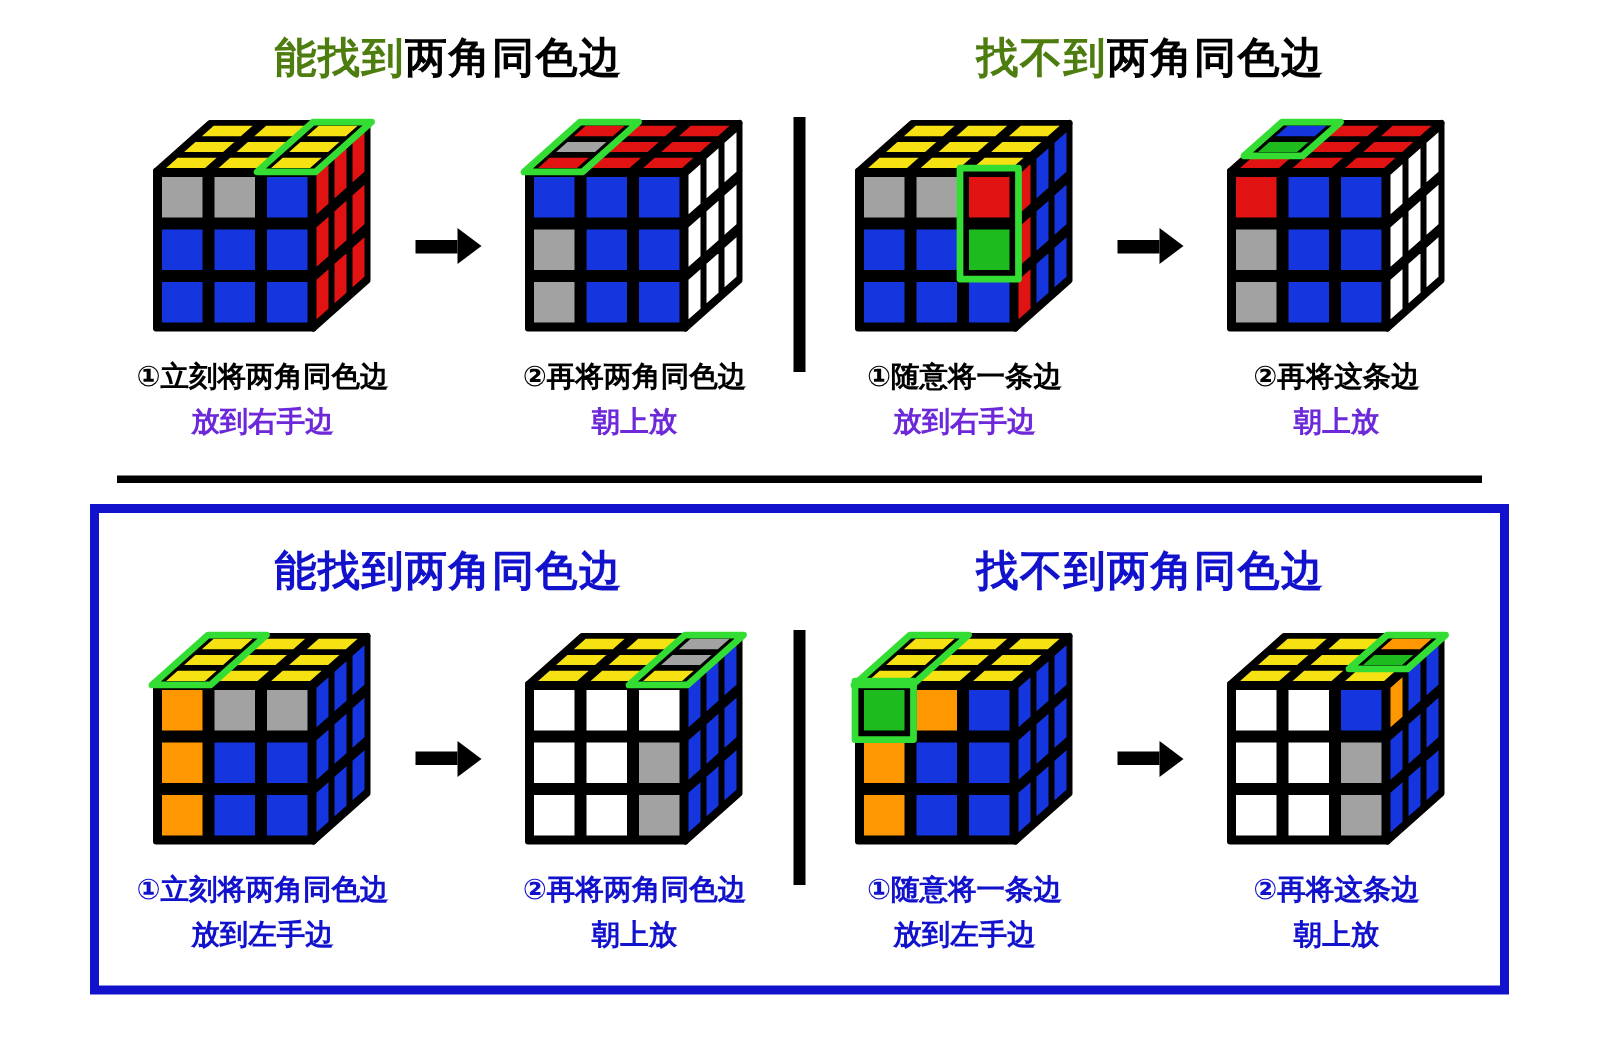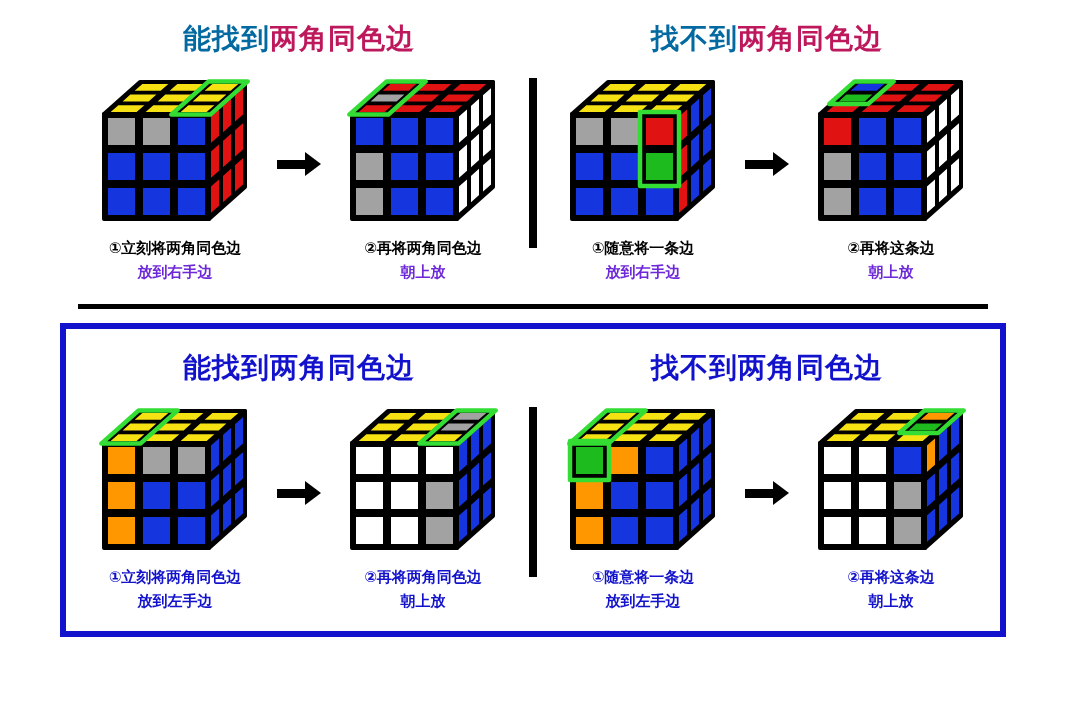--- a/index.html
+++ b/index.html
@@ -3,29 +3,29 @@
 <meta charset="utf-8">
 <style>
   html,body{margin:0;padding:0;background:#fff;}
   .page{
     width:1066px;height:709px;background:#ffffff;overflow:hidden;
     font-family:"DejaVu Sans","Liberation Sans",sans-serif;
   }
   .panels-row{display:flex;justify-content:center;align-items:flex-start;}
   .panel{width:460px;display:flex;flex-direction:column;align-items:center;}
   .title{font-size:28px;font-weight:700;margin:20px 0 12px;white-space:nowrap;letter-spacing:1px;}
-  .t-red{color:#0369a1;}
-  .t-blk{color:#be185d;}
+  .t-red{color:#4d7c0f;}
+  .t-blk{color:#000000;}
   .t-blue{color:#1212cc;}
   .steps{display:flex;align-items:flex-start;justify-content:center;}
   .step{width:198px;display:flex;flex-direction:column;align-items:center;}
   .arrow{display:flex;align-items:center;margin-top:82px;width:50px;justify-content:center;}
   .arrow .shaft{width:28px;height:9px;background:#000;}
   .arrow .head{width:0;height:0;border-left:16px solid #000;border-top:12px solid transparent;border-bottom:12px solid transparent;}
-  .caption{margin-top:10px;font-size:15px;font-weight:700;text-align:center;line-height:1.6;white-space:nowrap;}
+  .caption{margin-top:10px;font-size:19px;font-weight:700;text-align:center;line-height:1.6;white-space:nowrap;}
   .cap-blk{color:#000;}
   .cap-red{color:#6d28d9;}
   .cap-blue{color:#1212cc;}
   .vdiv{width:8px;height:170px;background:#000;margin-top:78px;}
   .hdiv{width:910px;height:5px;background:#000;margin:20px auto 14px;}
   .bottom-box{width:934px;margin:0 auto;border:6px solid #1212cc;padding:0 0 18px;background:#fff;}
   .cube{line-height:0;}
 </style>
 </head>
 <body>

